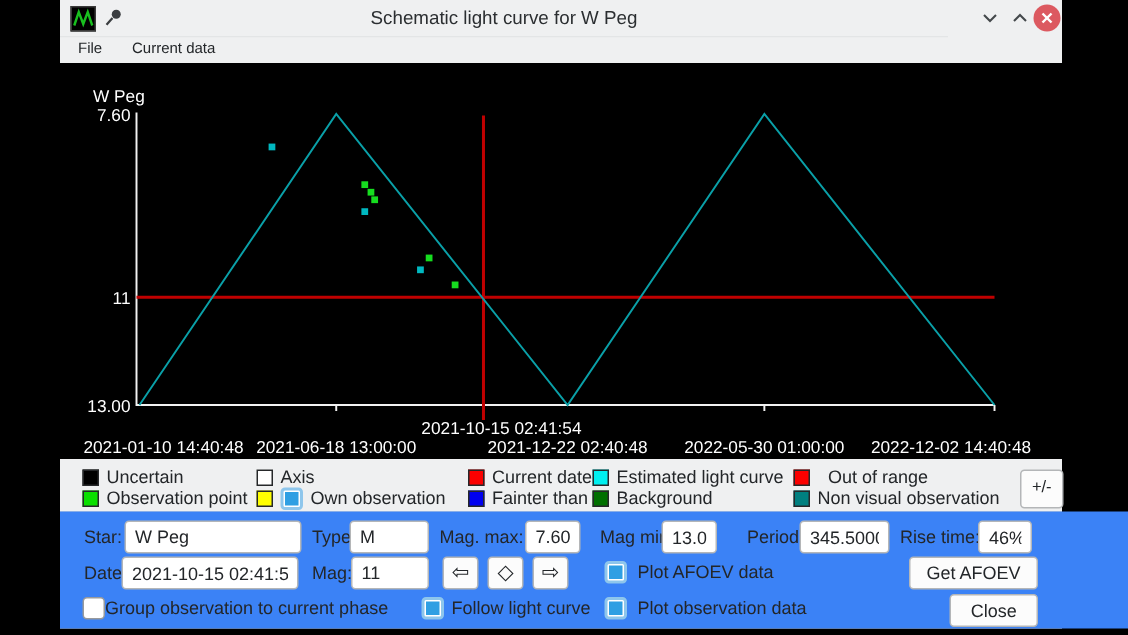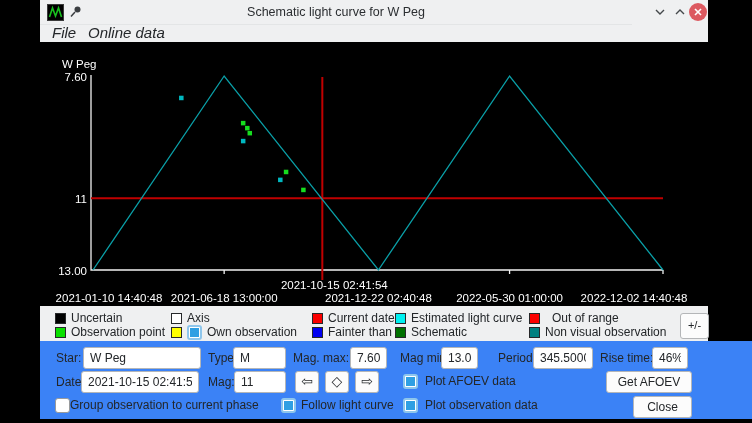--- a/index.html
+++ b/index.html
@@ -11,21 +11,21 @@
             border-bottom:1px solid #e3e5e6;}
   .title{position:absolute;left:0;right:0;top:0;height:24px;line-height:24px;
          text-align:center;font-size:12.5px;color:#2b2e31;}
   .appicon{position:absolute;left:7px;top:4px;width:15px;height:15px;background:#000;
            border:1px solid #3a3a3a;}
   .pin{position:absolute;left:28px;top:4px;width:15px;height:15px;}
   .winbtn{position:absolute;top:3px;width:18px;height:18px;}
   .closebtn{position:absolute;top:3px;width:18px;height:18px;border-radius:50%;background:#dc5960;}
   
   .menubar{position:absolute;left:0;top:25px;width:668px;height:17px;background:#eff0f1;}
-  .menuitem{position:absolute;top:0;height:17px;line-height:16px;font-size:15px;padding:0 4px;font-style:italic;}
+  .menuitem{position:absolute;top:0;height:17px;line-height:16px;font-size:10px;padding:0 4px;}
   
   .plot{position:absolute;left:0;top:42px;width:668px;height:264px;background:#000;}
   
   .legend{position:absolute;left:0;top:306px;width:668px;height:35px;background:#eff0f1;
           border-bottom:1px solid #c2c4c6;}
   .legitem{position:absolute;height:14px;display:flex;align-items:center;gap:5px;white-space:nowrap;}
   .swatch{width:11px;height:11px;border:1px solid #26282a;box-sizing:border-box;flex:0 0 auto;}
   .leglabel{font-size:12px;line-height:13px;}
   .pmbtn{position:absolute;left:640px;top:7px;width:27px;height:24px;background:#fcfcfc;
          border:1px solid #b4b6b8;border-radius:3px;font-size:11px;line-height:22px;
@@ -78,21 +78,21 @@
     <div class="closebtn" style="left:649px;">
       <svg width="18" height="18" viewBox="0 0 18 18">
         <line x1="6" y1="6" x2="12" y2="12" stroke="#fff" stroke-width="1.6"></line>
         <line x1="12" y1="6" x2="6" y2="12" stroke="#fff" stroke-width="1.6"></line>
       </svg>
     </div>
   </div>
 
   <div class="menubar">
     <div class="menuitem" style="left:8px;">File</div>
-    <div class="menuitem" style="left:44px;">Online data</div>
+    <div class="menuitem" style="left:44px;">Current data</div>
   </div>
 
   <div class="plot">
     <svg id="plot-svg" width="668" height="264" viewBox="40 42 668 264">
         <polyline points="91,75 91,270 663,270" fill="none" stroke="#f2f2f2" stroke-width="1.3"></polyline>
         <line x1="224.15774240231548" y1="270" x2="224.15774240231548" y2="274" stroke="#f2f2f2" stroke-width="1.3"></line>
         <line x1="509.57018813314033" y1="270" x2="509.57018813314033" y2="274" stroke="#f2f2f2" stroke-width="1.3"></line>
         <line x1="663" y1="270" x2="663" y2="274" stroke="#f2f2f2" stroke-width="1.3"></line>
         <line x1="91" y1="198.14814814814815" x2="663" y2="198.14814814814815" stroke="#c00000" stroke-width="2"></line>
         <line x1="322.31982633863964" y1="77" x2="322.31982633863964" y2="280" stroke="#c00000" stroke-width="2"></line>
@@ -150,21 +150,21 @@
       <div class="legitem" style="left: 15px; top: 19px;">
         <span class="swatch" style="background: rgb(10, 224, 0);"></span>
         <span class="leglabel">Observation point</span>
       </div>
       <div class="legitem" style="left: 272px; top: 19px;">
         <span class="swatch" style="background: rgb(0, 0, 240);"></span>
         <span class="leglabel">Fainter than</span>
       </div>
       <div class="legitem" style="left: 355px; top: 19px;">
         <span class="swatch" style="background: rgb(0, 112, 0);"></span>
-        <span class="leglabel">Schematic</span>
+        <span class="leglabel">Background</span>
       </div>
       <div class="legitem" style="left: 489px; top: 19px;">
         <span class="swatch" style="background: rgb(0, 128, 128);"></span>
         <span class="leglabel">Non visual observation</span>
       </div>
     </div>
 
   <div class="form">
 
     <div class="flabel" style="left:16px;top:6px;">Star:</div>

